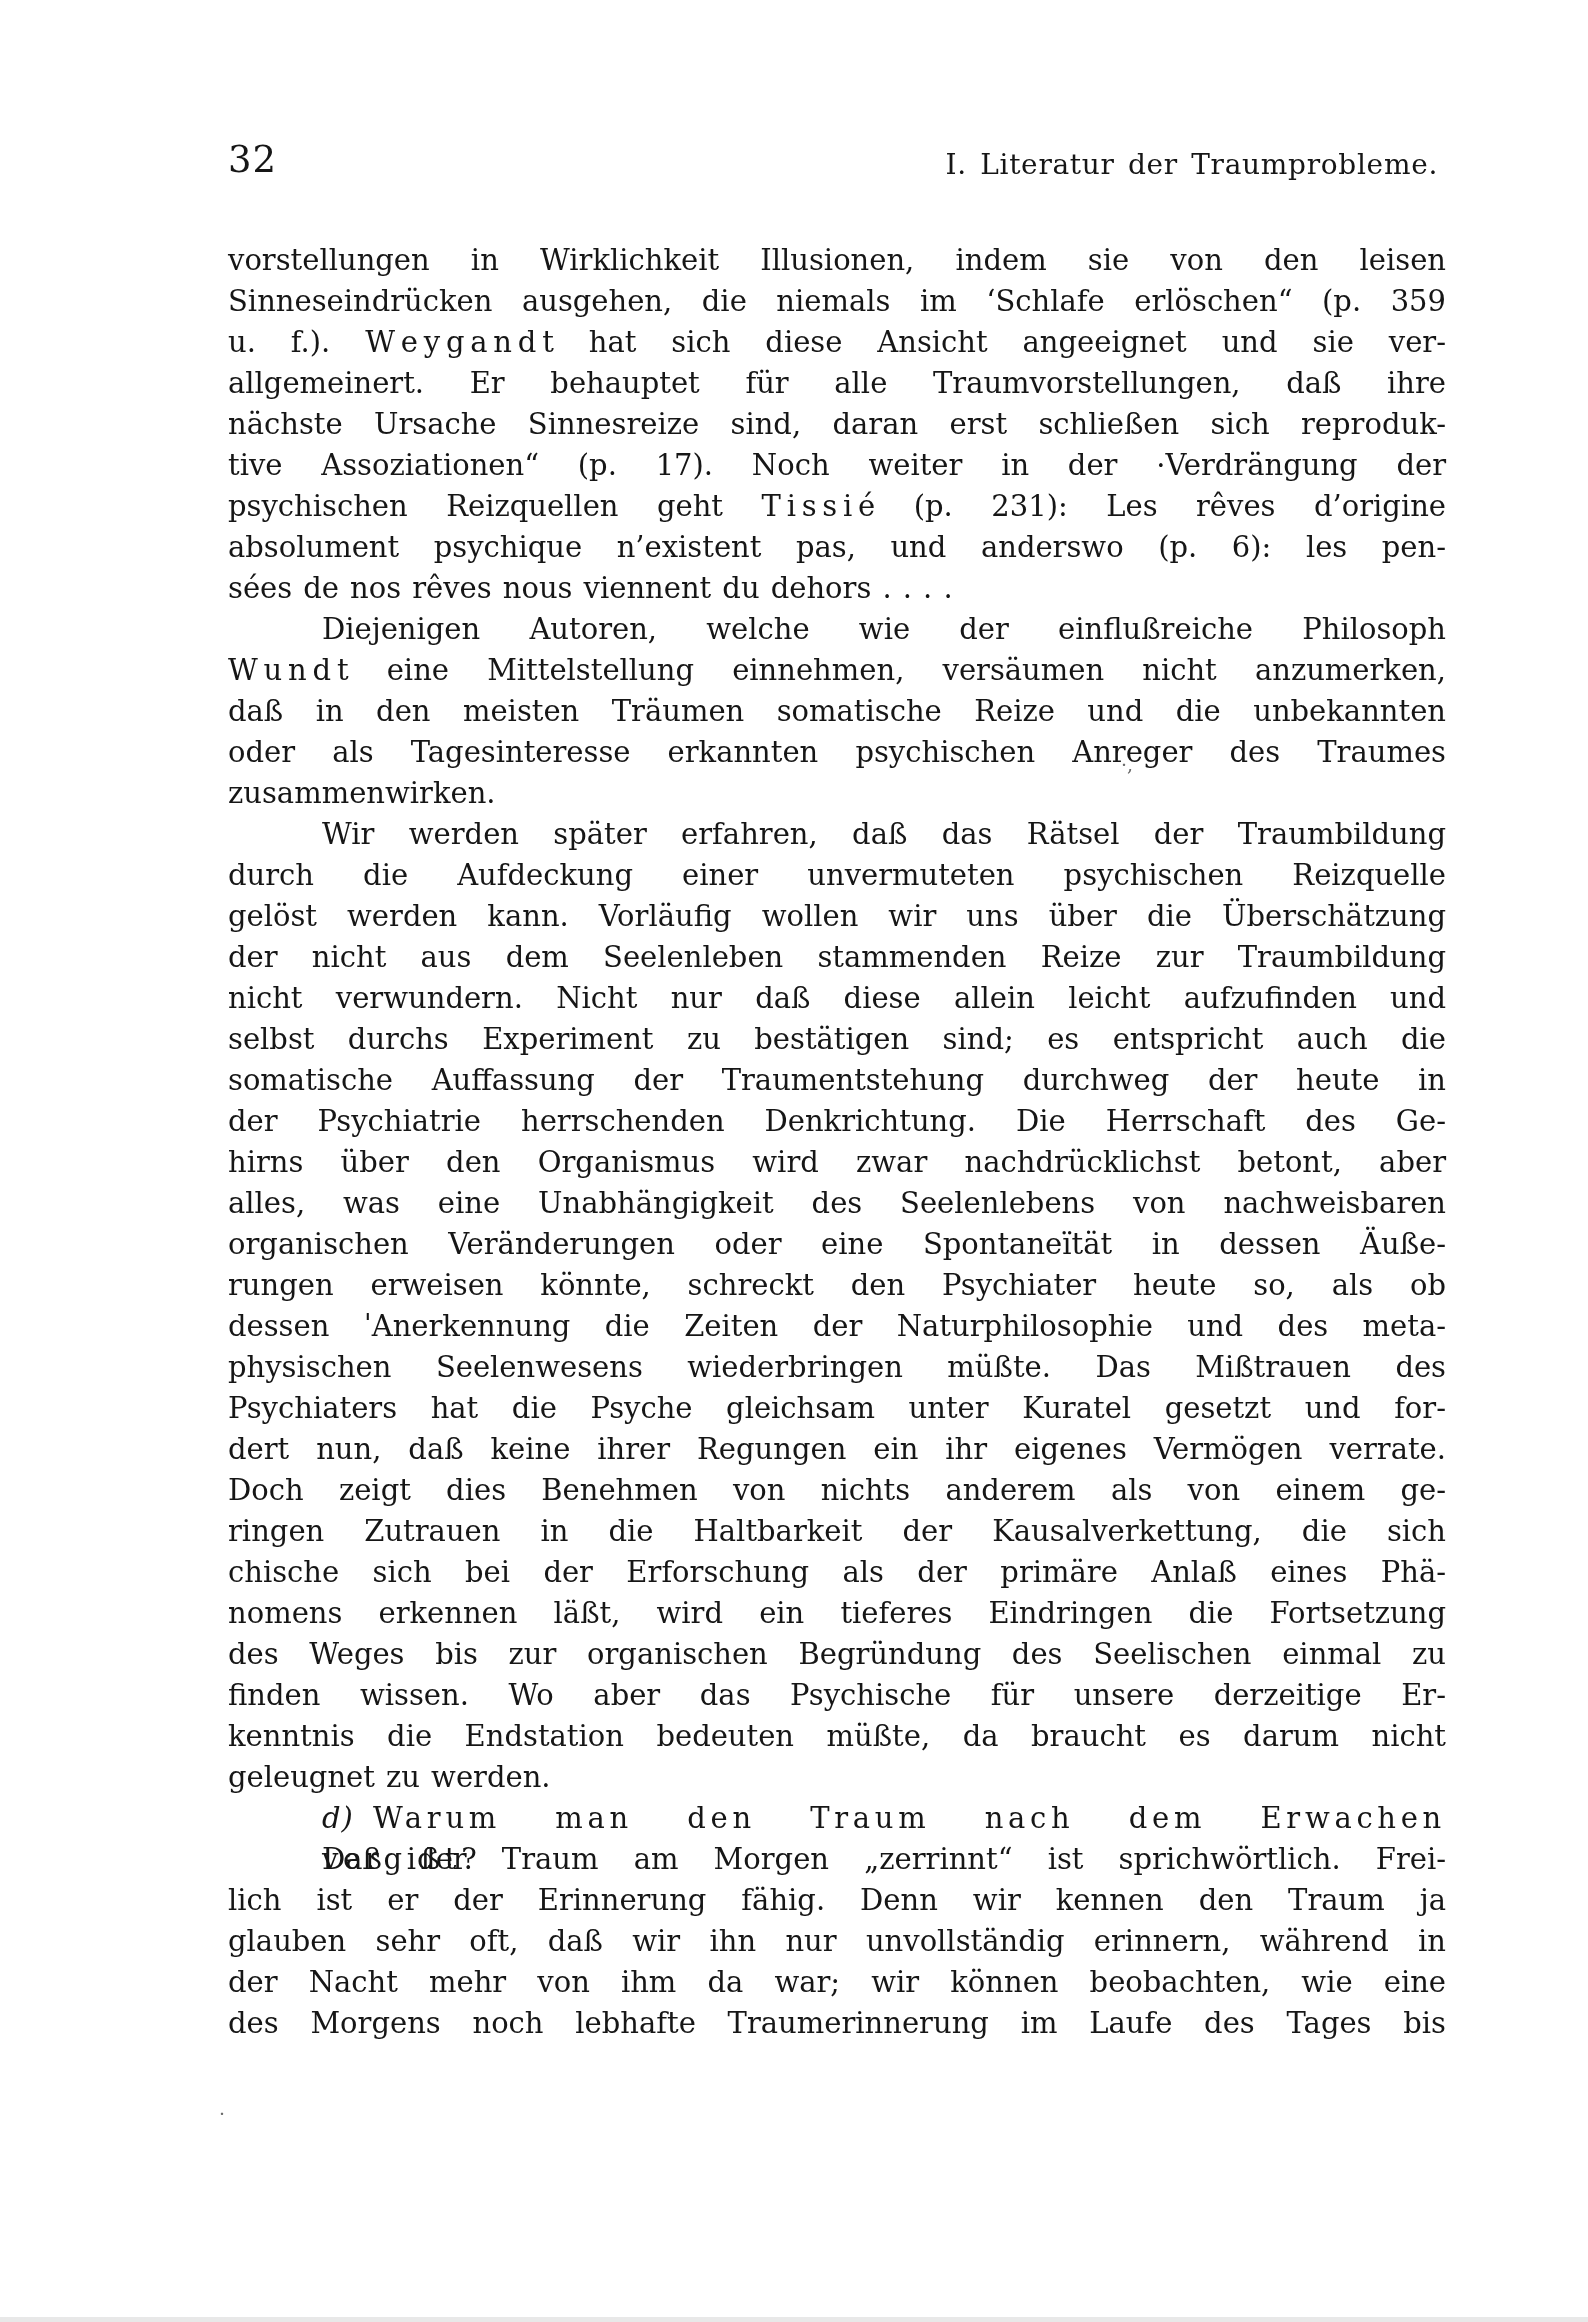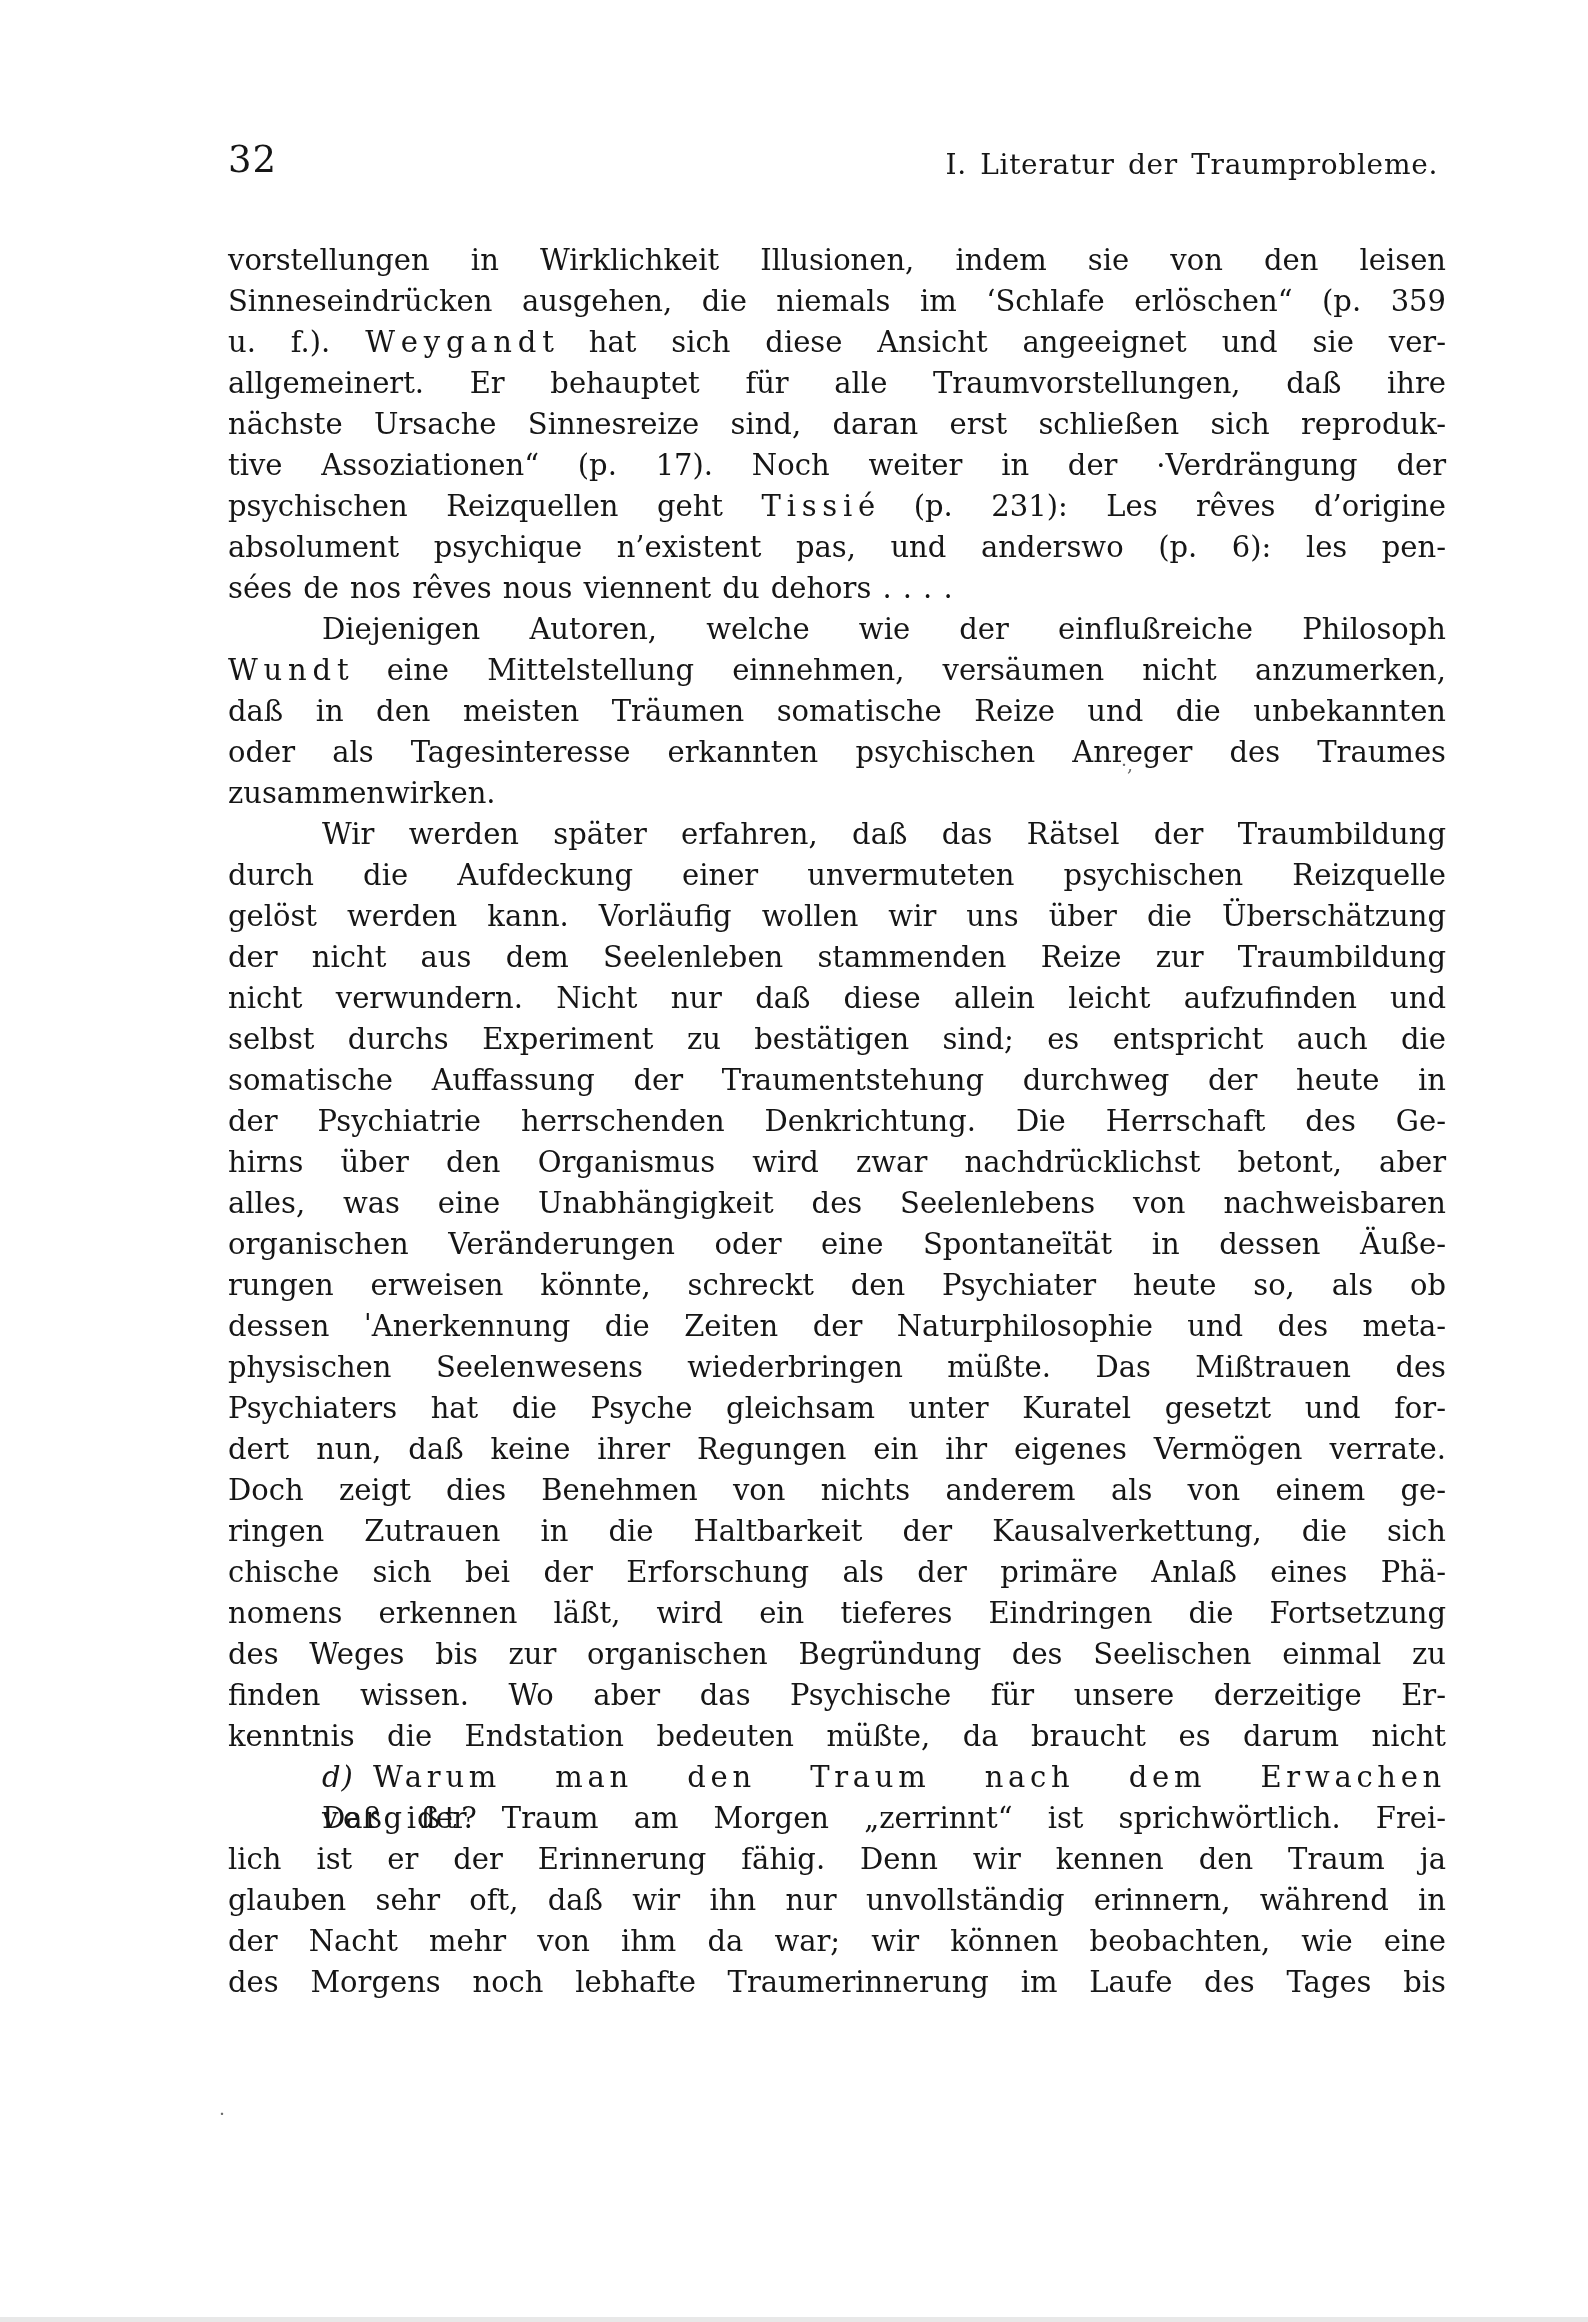--- a/index.html
+++ b/index.html
@@ -83,20 +83,21 @@
       <div class="line">physischen Seelenwesens wiederbringen müßte.  Das Mißtrauen des</div>
       <div class="line">Psychiaters hat die Psyche gleichsam unter Kuratel gesetzt und for-</div>
       <div class="line">dert nun, daß keine ihrer Regungen ein ihr eigenes Vermögen verrate.</div>
       <div class="line">Doch zeigt dies Benehmen von nichts anderem als von einem ge-</div>
       <div class="line">ringen Zutrauen in die Haltbarkeit der Kausalverkettung, die sich</div>
       <div class="line">chische sich bei der Erforschung als der primäre Anlaß eines Phä-</div>
       <div class="line">nomens erkennen läßt, wird ein tieferes Eindringen die Fortsetzung</div>
       <div class="line">des Weges bis zur organischen Begründung des Seelischen einmal zu</div>
       <div class="line">finden wissen.  Wo aber das Psychische für unsere derzeitige Er-</div>
       <div class="line">kenntnis die Endstation bedeuten müßte, da braucht es darum nicht</div>
+      <div class="line last">geleugnet zu werden.</div>
       <div class="line indent heading"><span class="hd-prefix">d)</span><span class="hd-text"> Warum man den Traum nach dem Erwachen vergißt?</span></div>
       <div class="line indent">Daß der Traum am Morgen „zerrinnt“ ist sprichwörtlich.  Frei-</div>
       <div class="line">lich ist er der Erinnerung fähig.  Denn wir kennen den Traum ja</div>
       <div class="line">glauben sehr oft, daß wir ihn nur unvollständig erinnern, während in</div>
       <div class="line">der Nacht mehr von ihm da war; wir können beobachten, wie eine</div>
       <div class="line">des Morgens noch lebhafte Traumerinnerung im Laufe des Tages bis</div>
     </div>
 <span class="speck" style="left: 1121px; top: 755px;">·,</span>
     <span class="speck" style="left: 219px; top: 2104px;">·</span>
   </div>

